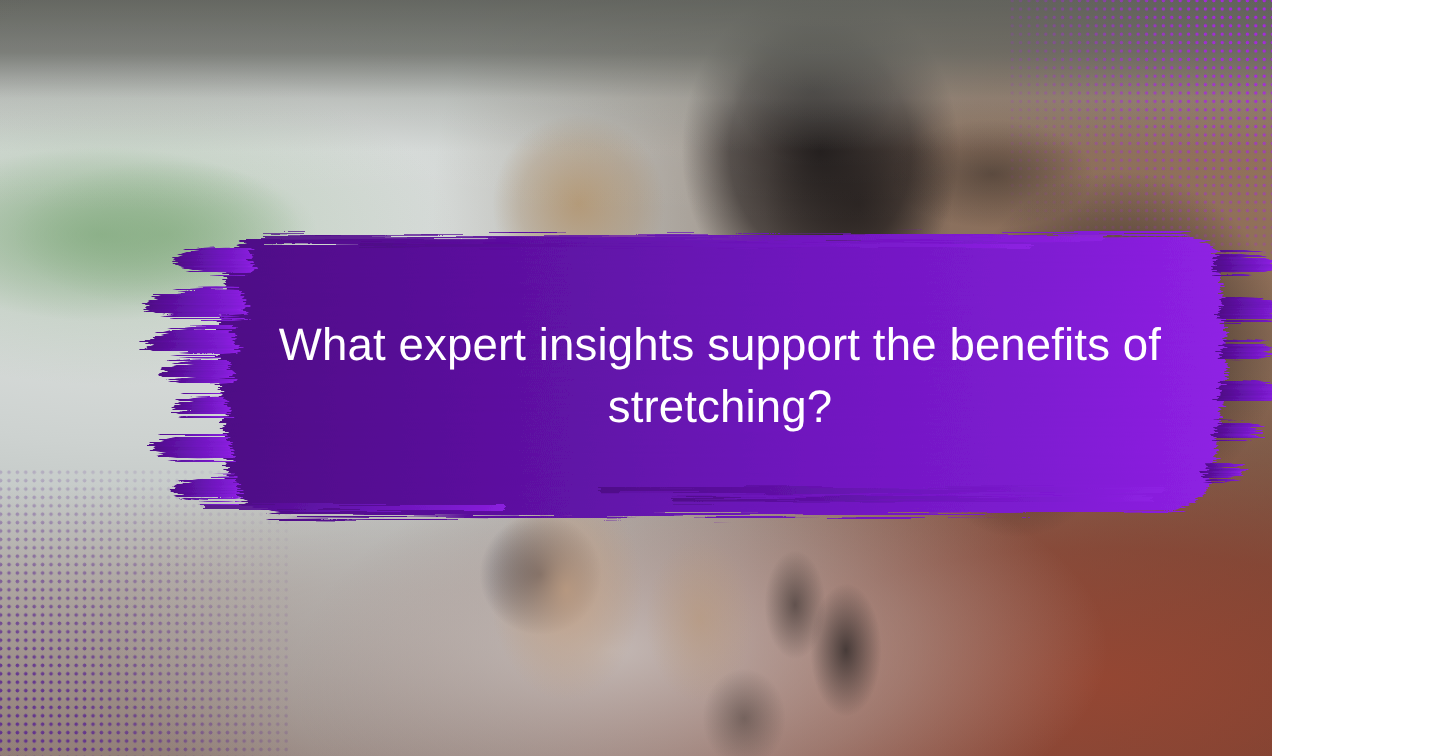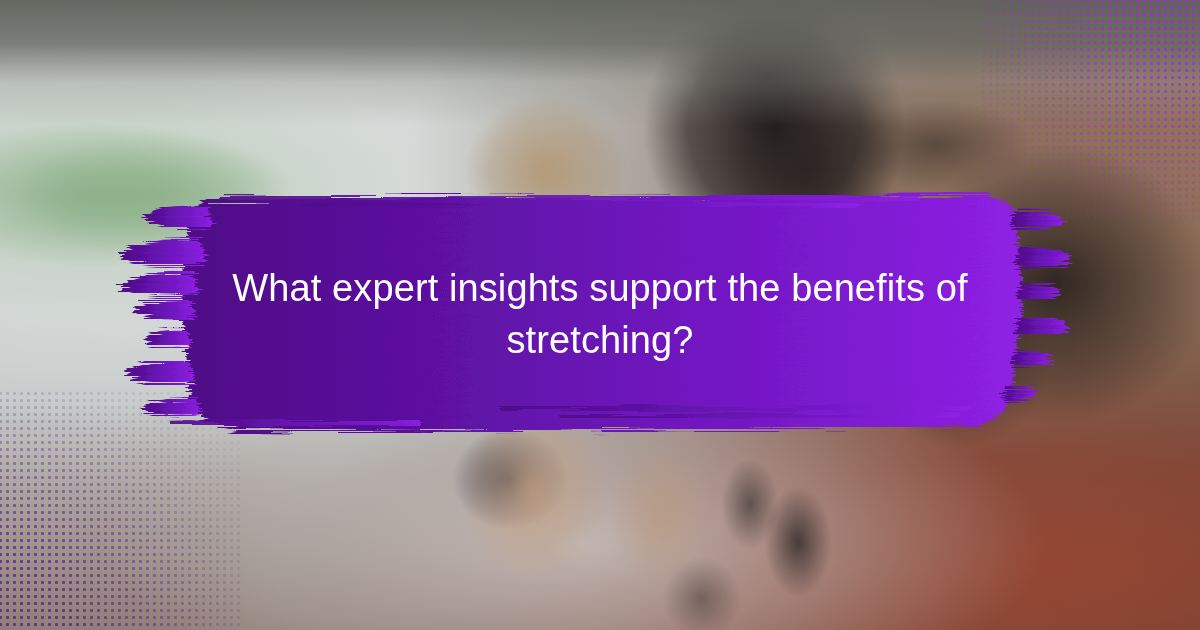--- a/index.html
+++ b/index.html
@@ -4,21 +4,21 @@
 <title>Stretching Benefits Card</title>
 <style>
   html, body {
     margin: 0;
     padding: 0;
     background: #ffffff;
   }
 
   #card {
     position: relative;
-    width: 1200px;
+    width: 1060px;
     height: 630px;
     overflow: hidden;
     font-family: "Liberation Sans", "DejaVu Sans", sans-serif;
     background: #b9bcb8;
   }
 
   
   .bg-layer {
     position: absolute;
     inset: 0;

